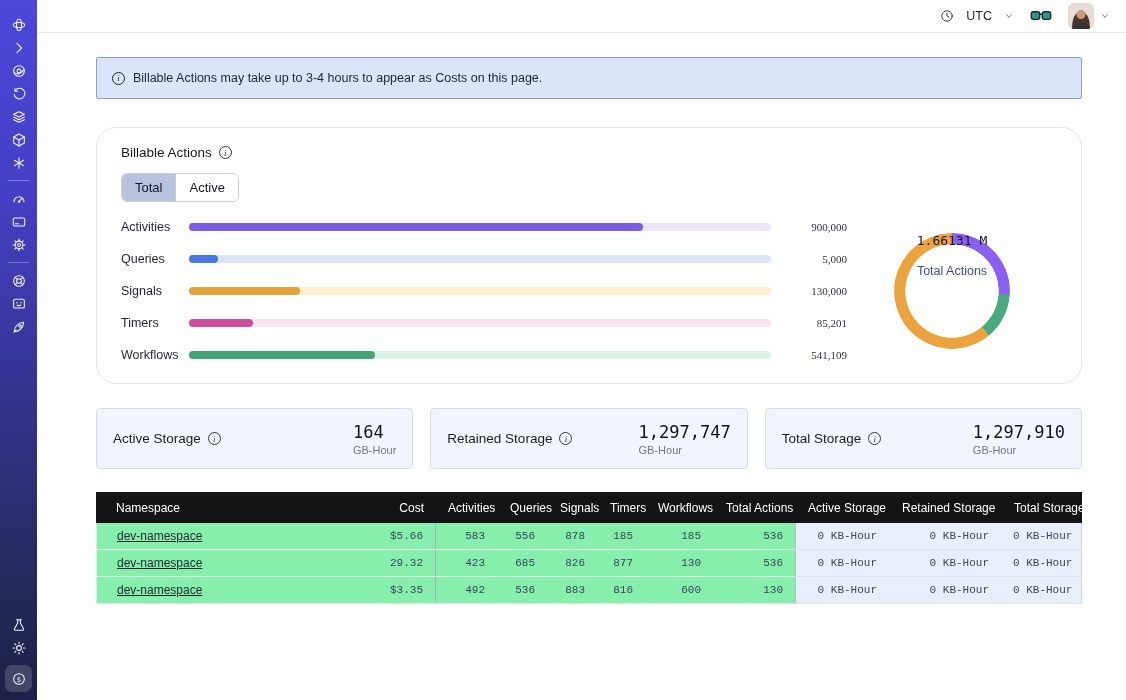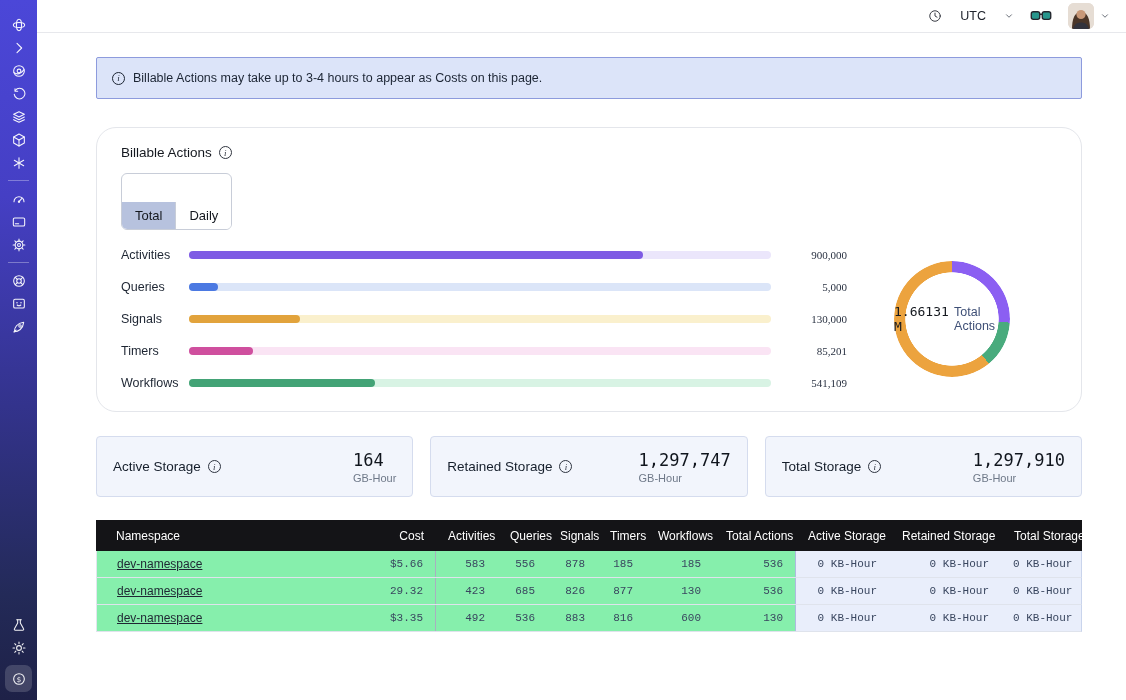--- a/index.html
+++ b/index.html
@@ -12,21 +12,21 @@
     display:flex; flex-direction:column; align-items:center; padding:13px 0 8px; }
   .side-item { width:37px; height:23px; display:flex; align-items:center; justify-content:center; cursor:pointer; }
   .side-item svg { width:16px; height:16px; stroke:#fff; stroke-width:1.6; fill:none; stroke-linecap:round; stroke-linejoin:round; opacity:.95; }
   .side-div { width:21px; height:1px; background:rgba(255,255,255,.32); margin:6px 0; }
   .side-bottom { margin-top:auto; display:flex; flex-direction:column; align-items:center; }
   .side-item.active { background:rgba(255,255,255,.16); border-radius:7px; width:27px; height:27px; margin-top:6px; }
 
   
   .main { margin-left:37px; height:700px; background:#fff; }
   .topbar { height:33px; background:#fff; border-bottom:1px solid #e7e8ec; display:flex; align-items:center; justify-content:flex-end; gap:16px; padding-right:16px; }
-  .tz-picker { display:flex; align-items:center; gap:18px; font-size:12.5px; color:#20242d; cursor:pointer; }
+  .tz-picker { display:flex; align-items:center; gap:12px; font-size:12.5px; color:#20242d; cursor:pointer; }
   .tz-picker svg.clock { width:14px; height:14px; stroke:#20242d; stroke-width:1.5; fill:none; stroke-linecap:round; }
   .chev { width:10px; height:10px; stroke:#3a414d; stroke-width:1.8; fill:none; stroke-linecap:round; stroke-linejoin:round; }
   .glasses { width:22px; height:16px; cursor:pointer; }
   .avatar-wrap { display:flex; align-items:center; gap:6px; cursor:pointer; }
   .avatar { width:26px; height:26px; border-radius:6px; overflow:hidden; background:#e4dad2; }
 
   
   .content { padding:0 44px 0 59px; }
   .header-row { display:flex; justify-content:space-between; align-items:flex-start; margin-top:55px; }
   .page-title { font-size:27px; font-weight:500; color:#12151c; letter-spacing:.2px; }
@@ -34,38 +34,38 @@
   .period-btn { display:flex; align-items:center; gap:8px; background:#fff; border:1px solid #c9cdd6; border-radius:6px; padding:8px 13px; font-size:13px; color:#14181f; cursor:pointer; margin-top:1px; }
   .period-btn svg.sw { width:14px; height:14px; stroke:#14181f; stroke-width:1.5; fill:none; stroke-linecap:round; }
 
   .banner { margin-top:24px; background:#dce4f9; border:1px solid #8d9bdd; border-radius:2px; padding:13px 15px; font-size:12.5px; color:#1c2534; display:flex; align-items:center; gap:8px; }
   .info-i { width:13px; height:13px; border:1px solid currentColor; border-radius:50%; display:inline-flex; align-items:center; justify-content:center; font-size:9px; flex:0 0 auto; font-family:"Liberation Serif",serif; font-style:italic; }
 
   .card { margin-top:28px; background:#fff; border:1px solid #e4e6eb; border-radius:20px; padding:17px 24px 21px; }
   .card-title { display:flex; align-items:center; gap:7px; font-size:13.5px; color:#14181f; }
   .card-title .info-i { color:#30353f; }
   .tabs { display:inline-flex; border:1px solid #c8cdd8; border-radius:6px; overflow:hidden; margin-top:13px; }
-  .tab { padding:6px 13px; font-size:13px; background:#fff; color:#14181f; cursor:pointer;margin-top:28px; }
+  .tab { padding:6px 13px; font-size:13px; background:#fff; color:#14181f; cursor:pointer; }
   .tab + .tab { border-left:1px solid #c8cdd8; }
   .tab.active { background:#b7c2de; }
 
   .chart-flex { display:flex; align-items:center; margin-top:18px; }
   .bars { flex:1; display:flex; flex-direction:column; gap:18px; }
   .bar-row { display:flex; align-items:center; }
   .bar-label { width:68px; font-size:12.5px; color:#1d2532; flex:0 0 auto; }
   .bar-track { flex:1; height:8px; border-radius:4px; position:relative; }
   .bar-fill { position:absolute; left:0; top:0; height:8px; border-radius:4px; }
   .bar-value { width:62px; text-align:right; font-family:Liberation Serif, serif; font-size:11px; color:#2a3242; margin-left:14px; flex:0 0 auto; }
 
   .donut-wrap { width:210px; flex:0 0 auto; display:flex; justify-content:center; align-items:center; position:relative; }
   .donut-box { position:relative; width:116px; height:116px; }
   .donut { width:116px; height:116px; border-radius:50%;
     -webkit-mask:radial-gradient(closest-side, transparent 80%, #000 81%);
     mask:radial-gradient(closest-side, transparent 80%, #000 81%); }
-  .donut-center { position:absolute; inset:0; display:flex; flex-direction:row; align-items:center; justify-content:flex-end; gap:4px; }
+  .donut-center { position:absolute; inset:0; display:flex; flex-direction:column; align-items:center; justify-content:flex-start; gap:16px; }
   .donut-value { font-family:"DejaVu Sans Mono",monospace; font-size:13px; color:#15191f; }
   .donut-label { font-size:12.5px; color:#3e4f76; }
 
   .storage-row { margin-top:24px; display:flex; gap:17px; }
   .scard { flex:1; background:#f2f5fc; border:1px solid #d5dcee; border-radius:4px; padding:9px 16px; display:flex; justify-content:space-between; align-items:center; min-height:61px; }
   .scard-label { display:flex; align-items:center; gap:7px; font-size:13.5px; color:#151e2b; }
   .scard-label .info-i { color:#2e3440; }
   .scard-right { text-align:left; }
   .scard-value { font-family:"DejaVu Sans Mono",monospace; font-size:17px; color:#10151d; }
   .scard-unit { font-size:11px; color:#6e7888; margin-top:2px; }
@@ -238,21 +238,21 @@
       <span>Billable Actions may take up to 3-4 hours to appear as Costs on this page.</span>
     </div>
 
     <div class="card">
       <div class="card-title">
         <span>Billable Actions</span>
         <span class="info-i">i</span>
       </div>
       <div class="tabs">
         <div class="tab active">Total</div>
-        <div class="tab">Daily</div>
+        <div class="tab">Active</div>
       </div>
 
       <div class="chart-flex">
         <div class="bars" id="bars">
   <div class="bar-row">
     <div class="bar-label">Activities</div>
     <div class="bar-track" style="background: rgb(235, 230, 251);">
       <div class="bar-fill" style="background: rgb(126, 91, 228); width: 78%;"></div>
     </div>
     <div class="bar-value">900,000</div>

